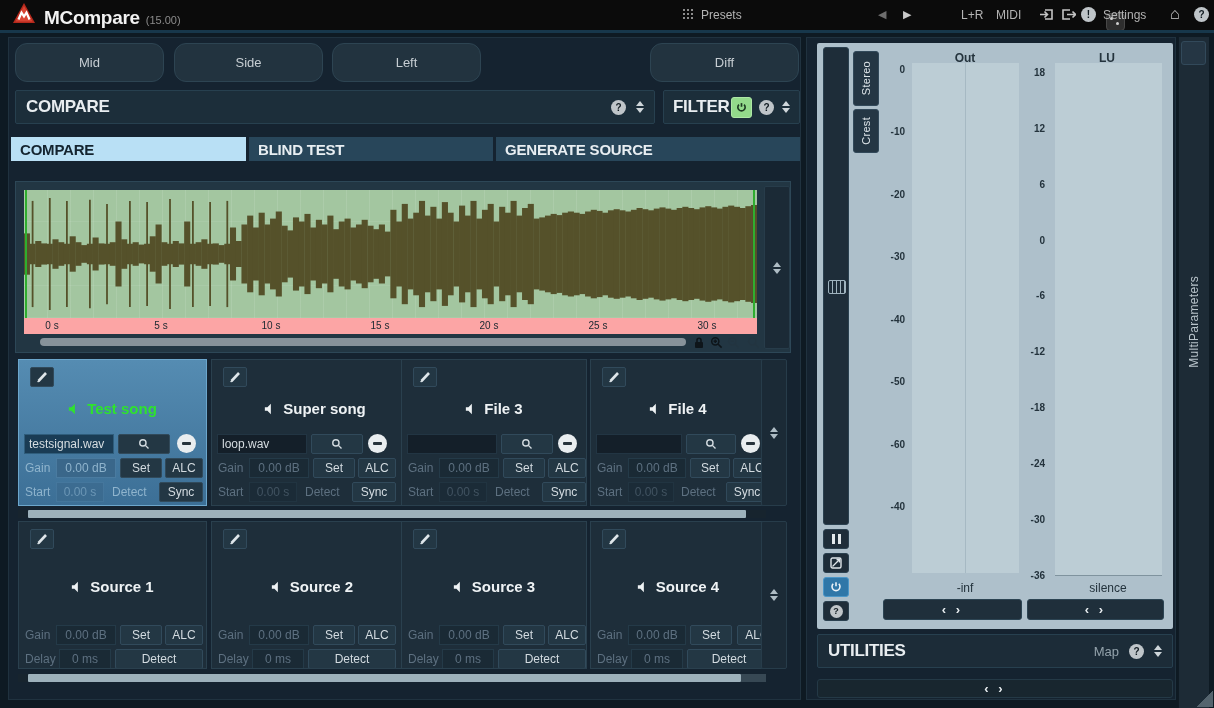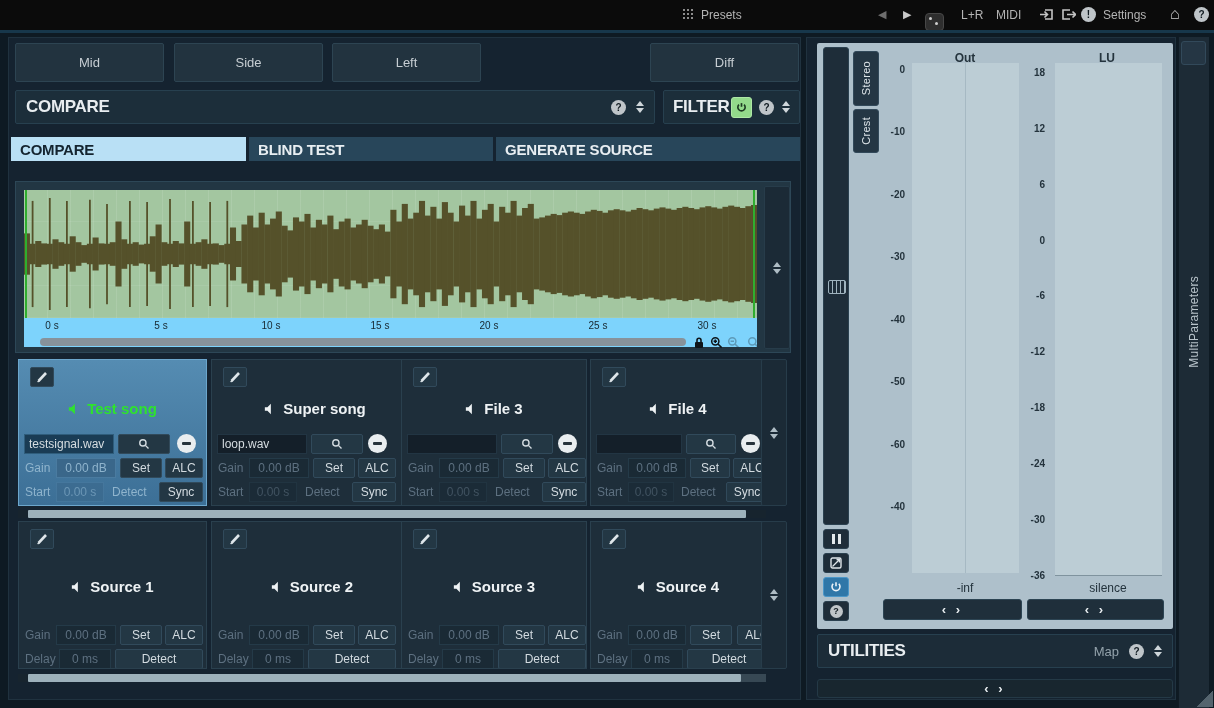--- a/index.html
+++ b/index.html
@@ -17,37 +17,37 @@
   .dots9 i{position:absolute;width:2px;height:2px;background:#b9b9b9;border-radius:1px;}
   .circle-badge{width:15px;height:15px;border-radius:50%;background:#bfc5c9;color:#101a20;font-size:10px;font-weight:bold;display:flex;align-items:center;justify-content:center;}
   .dice{width:17px;height:16px;background:#2e2e2e;border:1px solid #474747;border-radius:4px;position:relative;}
   .dice i{position:absolute;width:3px;height:3px;border-radius:50%;background:#cfcfcf;}
   
   #left-panel{position:absolute;left:8px;top:37px;width:793px;height:663px;background:#152330;border:1px solid #20323f;box-sizing:border-box;}
   #right-panel{position:absolute;left:806px;top:37px;width:370px;height:663px;background:#152330;border:1px solid #20323f;box-sizing:border-box;}
   #right-strip{position:absolute;left:1178px;top:37px;width:30px;height:671px;background:#1d2b36;border-left:1px solid #101b24;}
   
   .btn{background:#233744;border:1px solid #314a5b;border-radius:2px;color:#d3dbe0;font-size:12px;display:flex;align-items:center;justify-content:center;box-sizing:border-box;cursor:default;}
-  .chanbtn{position:absolute;top:5px;height:37px;width:147px;background:#22333f;border:1px solid #2d4452;border-radius:2px;color:#c7ced3;font-size:13px;display:flex;align-items:center;justify-content:center;}
+  .chanbtn{position:absolute;top:5px;height:37px;width:147px;background:#22333f;border:1px solid #2d4452;border-radius:12px;color:#c7ced3;font-size:13px;display:flex;align-items:center;justify-content:center;}
   .secbar{position:absolute;background:#1c2e3a;border:1px solid #27404f;border-radius:2px;display:flex;align-items:center;box-sizing:border-box;}
   .secbar .title{color:#e8edf0;font-size:17px;font-weight:bold;letter-spacing:-0.3px;}
   .carets{display:flex;flex-direction:column;gap:2px;align-items:center;}
   .caret-up{width:0;height:0;border-left:4px solid transparent;border-right:4px solid transparent;border-bottom:5px solid #cfd6da;}
   .caret-down{width:0;height:0;border-left:4px solid transparent;border-right:4px solid transparent;border-top:5px solid #cfd6da;}
   .powerbtn{width:19px;height:19px;border-radius:3px;background:#93da8b;border:1px solid #aee8a6;display:flex;align-items:center;justify-content:center;}
   
   .tab{position:absolute;top:99px;height:24px;display:flex;align-items:center;padding-left:9px;font-size:15px;font-weight:bold;letter-spacing:-0.2px;box-sizing:border-box;}
   .tab.inactive{background:#28465a;color:#e8eef2;}
   .tab.active{background:#b9e0f5;color:#14242f;}
   
   #wave-panel{position:absolute;left:6px;top:143px;width:776px;height:172px;background:#223643;border:1px solid #2d4757;box-sizing:border-box;}
   #wave-canvas{position:absolute;left:8px;top:8px;width:733px;height:128px;background:#a3c6a0;overflow:hidden;
     background-image:repeating-linear-gradient(90deg,rgba(255,255,255,0.10) 0 1px,transparent 1px 23px),repeating-linear-gradient(0deg,rgba(255,255,255,0.07) 0 1px,transparent 1px 32px);}
   .wave-edge{position:absolute;top:0;width:2px;height:128px;background:#2fae2f;}
-  #wave-axis{position:absolute;left:8px;top:136px;width:733px;height:29px;background:#7dd3fc;}
+  #wave-axis{position:absolute;left:8px;top:136px;width:733px;height:16px;background:#fca5a5;}
   .timelabel{position:absolute;top:2px;transform:translateX(-50%);font-size:10px;color:#17272f;}
   #wave-scrollrow{position:absolute;left:8px;top:153px;width:733px;height:14px;}
   #wave-scrollbar{position:absolute;left:16px;top:3px;width:646px;height:8px;background:#87929a;border-radius:4px;}
   .mini-icon{position:absolute;top:0;width:14px;height:14px;display:flex;align-items:center;justify-content:center;}
   .spin-strip{position:absolute;width:26px;background:#1b2a36;border:1px solid #273c4a;border-radius:2px;display:flex;align-items:center;justify-content:center;box-sizing:border-box;}
   
   .slotrow{position:absolute;left:9px;width:748px;overflow:hidden;}
   .slot{position:absolute;top:0;height:100%;background:#1e2e3a;border:1px solid #2a404e;box-sizing:border-box;overflow:hidden;}
   .slot.selected{background:linear-gradient(#558cb2,#3c6f96);border:1px solid #6ca6cc;}
   .pencil-btn{position:absolute;left:11px;top:7px;width:24px;height:20px;}
@@ -88,20 +88,29 @@
   .pause-icon{display:flex;gap:3px;}
   .pause-icon i{display:block;width:3px;height:10px;background:#e3e9ec;}
   svg{display:block;}
 </style>
 </head>
 <body>
 
 <div id="app">
 
   <div id="topbar">
+    <div class="logo-wrap">
+      <svg width="24" height="22" viewBox="0 0 24 22">
+        <polygon points="12,1 23,21 1,21" fill="#b5291c"></polygon>
+        <polygon points="12,4 20.5,19.5 3.5,19.5" fill="#d84434"></polygon>
+        <polyline points="6.5,17.5 9.5,10.5 12,14.5 14.5,10.5 17.5,17.5" fill="none" stroke="#ffffff" stroke-width="2.2"></polyline>
+      </svg>
+      <span class="app-title">MCompare</span>
+      <span class="app-version">(15.00)</span>
+    </div>
     <div class="tb-item abs" style="left:683px;">
       <span class="dots9">
         <i style="left:0;top:0"></i>
           <i style="left:4px;top:0"></i>
           <i style="left:8px;top:0"></i>
         <i style="left:0;top:4px"></i>
           <i style="left:4px;top:4px"></i>
           <i style="left:8px;top:4px"></i>
         <i style="left:0;top:8px"></i>
           <i style="left:4px;top:8px"></i>

